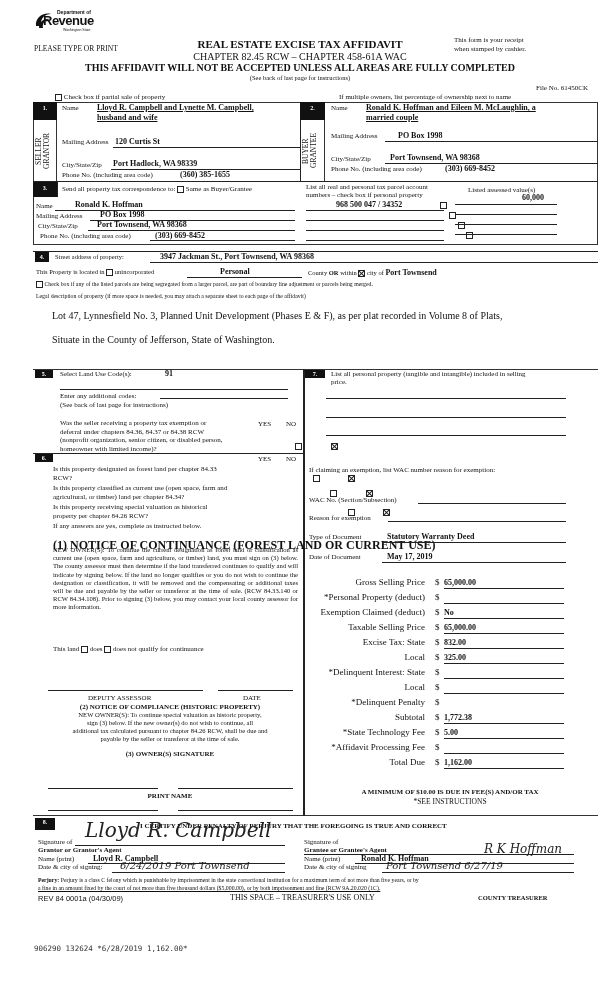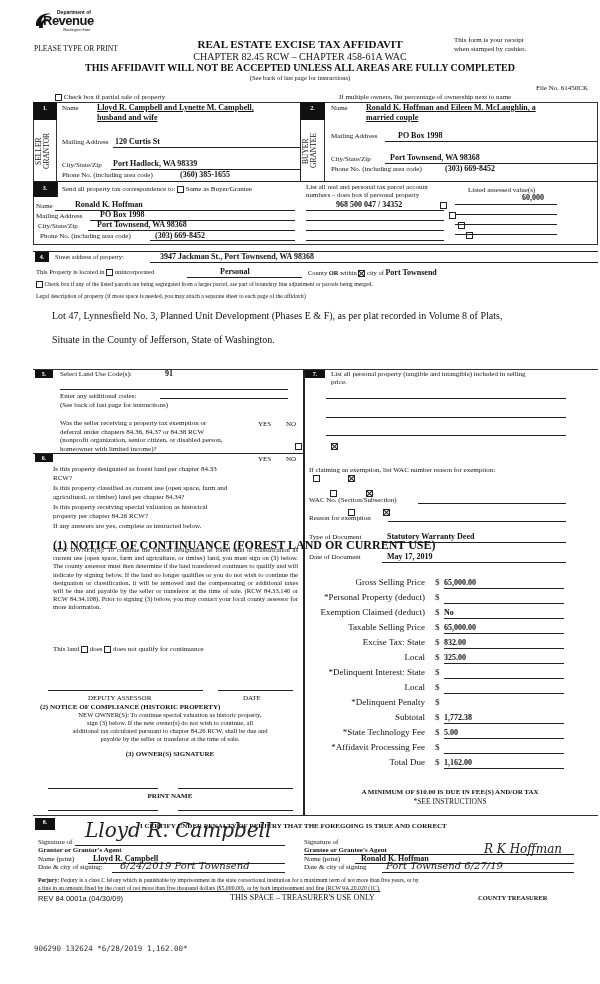--- a/index.html
+++ b/index.html
@@ -117,21 +117,21 @@
 <div class="abs lbl" style="left:38px;top:222px;">City/State/Zip</div>
 <div class="abs val" style="left:97px;top:220px;">Port Townsend, WA 98368</div>
 <div class="line" style="left:88px;top:230px;width:207px;"></div>
 <div class="abs lbl" style="left:40px;top:232px;">Phone No. (including area code)</div>
 <div class="abs val" style="left:155px;top:231px;">(303) 669-8452</div>
 <div class="line" style="left:150px;top:240px;width:145px;"></div>
 
 
 <div class="abs lbl" style="left:306px;top:183px;line-height:8px;">
   <div>List all real and personal tax parcel account</div>
-  <div>numbers – does box if personal property</div>
+  <div>numbers – check box if personal property</div>
 </div>
 <div class="abs lbl" style="left:468px;top:186px;">Listed assessed value(s)</div>
 
 <div class="abs val" style="left:336px;top:200px;">968 500 047 / 34352</div>
 <div class="line" style="left:306px;top:210px;width:138px;"></div>
 <span class="box abs" style="left:440px;top:201px;"></span>
 <div class="abs val" style="left:497px;top:193px;margin-left:25px;">60,000</div>
 <div class="line" style="left:455px;top:204px;width:102px;"></div>
 
 <div class="line" style="left:306px;top:220px;width:138px;"></div>
@@ -243,21 +243,21 @@
   <span class="box"></span>
   <span>does not</span>
   <span>qualify for continuance</span>
 </div>
 
 <div class="line" style="left:48px;top:690px;width:155px;"></div>
 <div class="line" style="left:218px;top:690px;width:75px;"></div>
 <div class="abs lbl" style="left:88px;top:694px;">DEPUTY ASSESSOR</div>
 <div class="abs lbl" style="left:243px;top:694px;">DATE</div>
 
-<div class="abs b" style="left:40px;top:703px;width:260px;font-size:7px;">(2) NOTICE OF COMPLIANCE (HISTORIC PROPERTY)</div>
+<div class="abs b" style="left:40px;top:703px;width:260px;text-align:center;font-size:7px;">(2) NOTICE OF COMPLIANCE (HISTORIC PROPERTY)</div>
 <div class="abs lbl" style="left:40px;top:711px;width:260px;text-align:center;line-height:8px;font-size:6.6px;">
   <div>NEW OWNER(S):  To continue special valuation as historic property,</div>
   <div>sign (3) below.  If the new owner(s) do not wish to continue, all</div>
   <div>additional tax calculated pursuant to chapter 84.26 RCW, shall be due and</div>
   <div>payable by the seller or transferor at the time of sale.</div>
 </div>
 <div class="abs b" style="left:40px;top:750px;width:260px;text-align:center;font-size:7px;">(3)  OWNER(S) SIGNATURE</div>
 <div class="line" style="left:48px;top:788px;width:110px;"></div>
 <div class="line" style="left:178px;top:788px;width:115px;"></div>
 <div class="abs b" style="left:40px;top:792px;width:260px;text-align:center;font-size:7px;">PRINT NAME</div>

